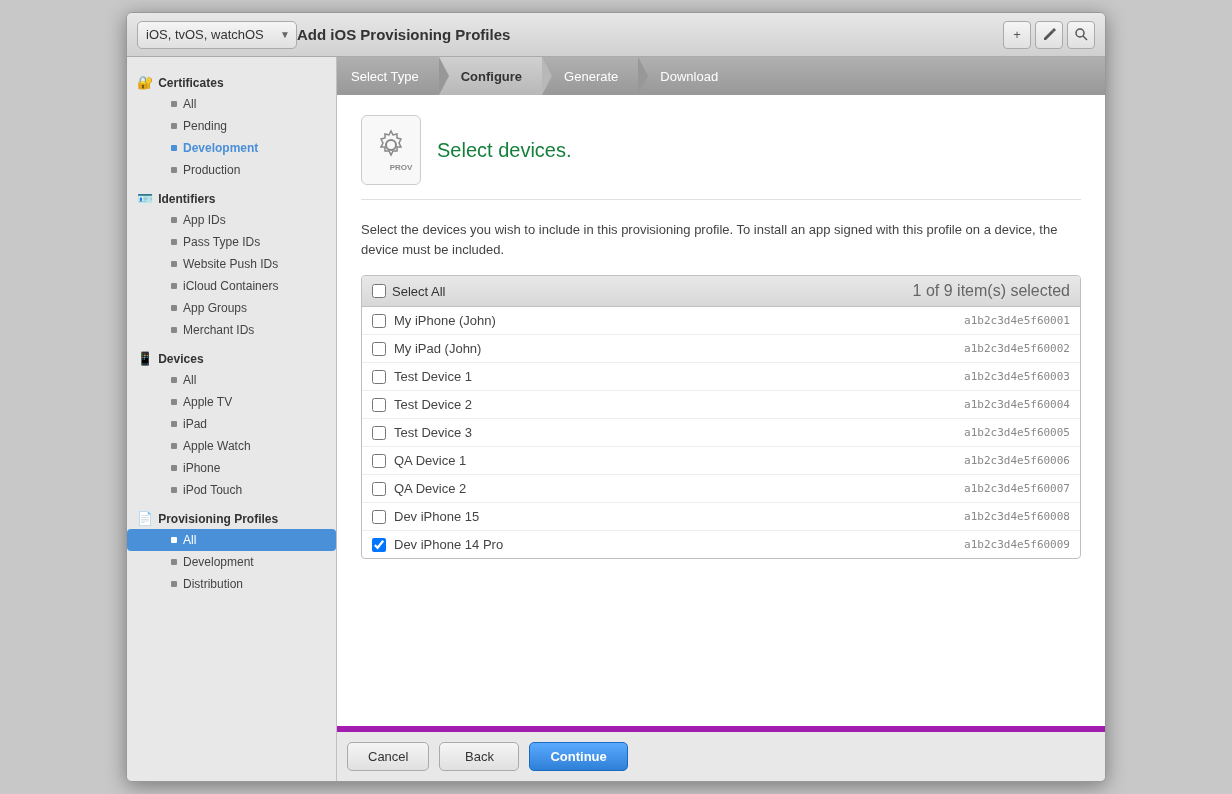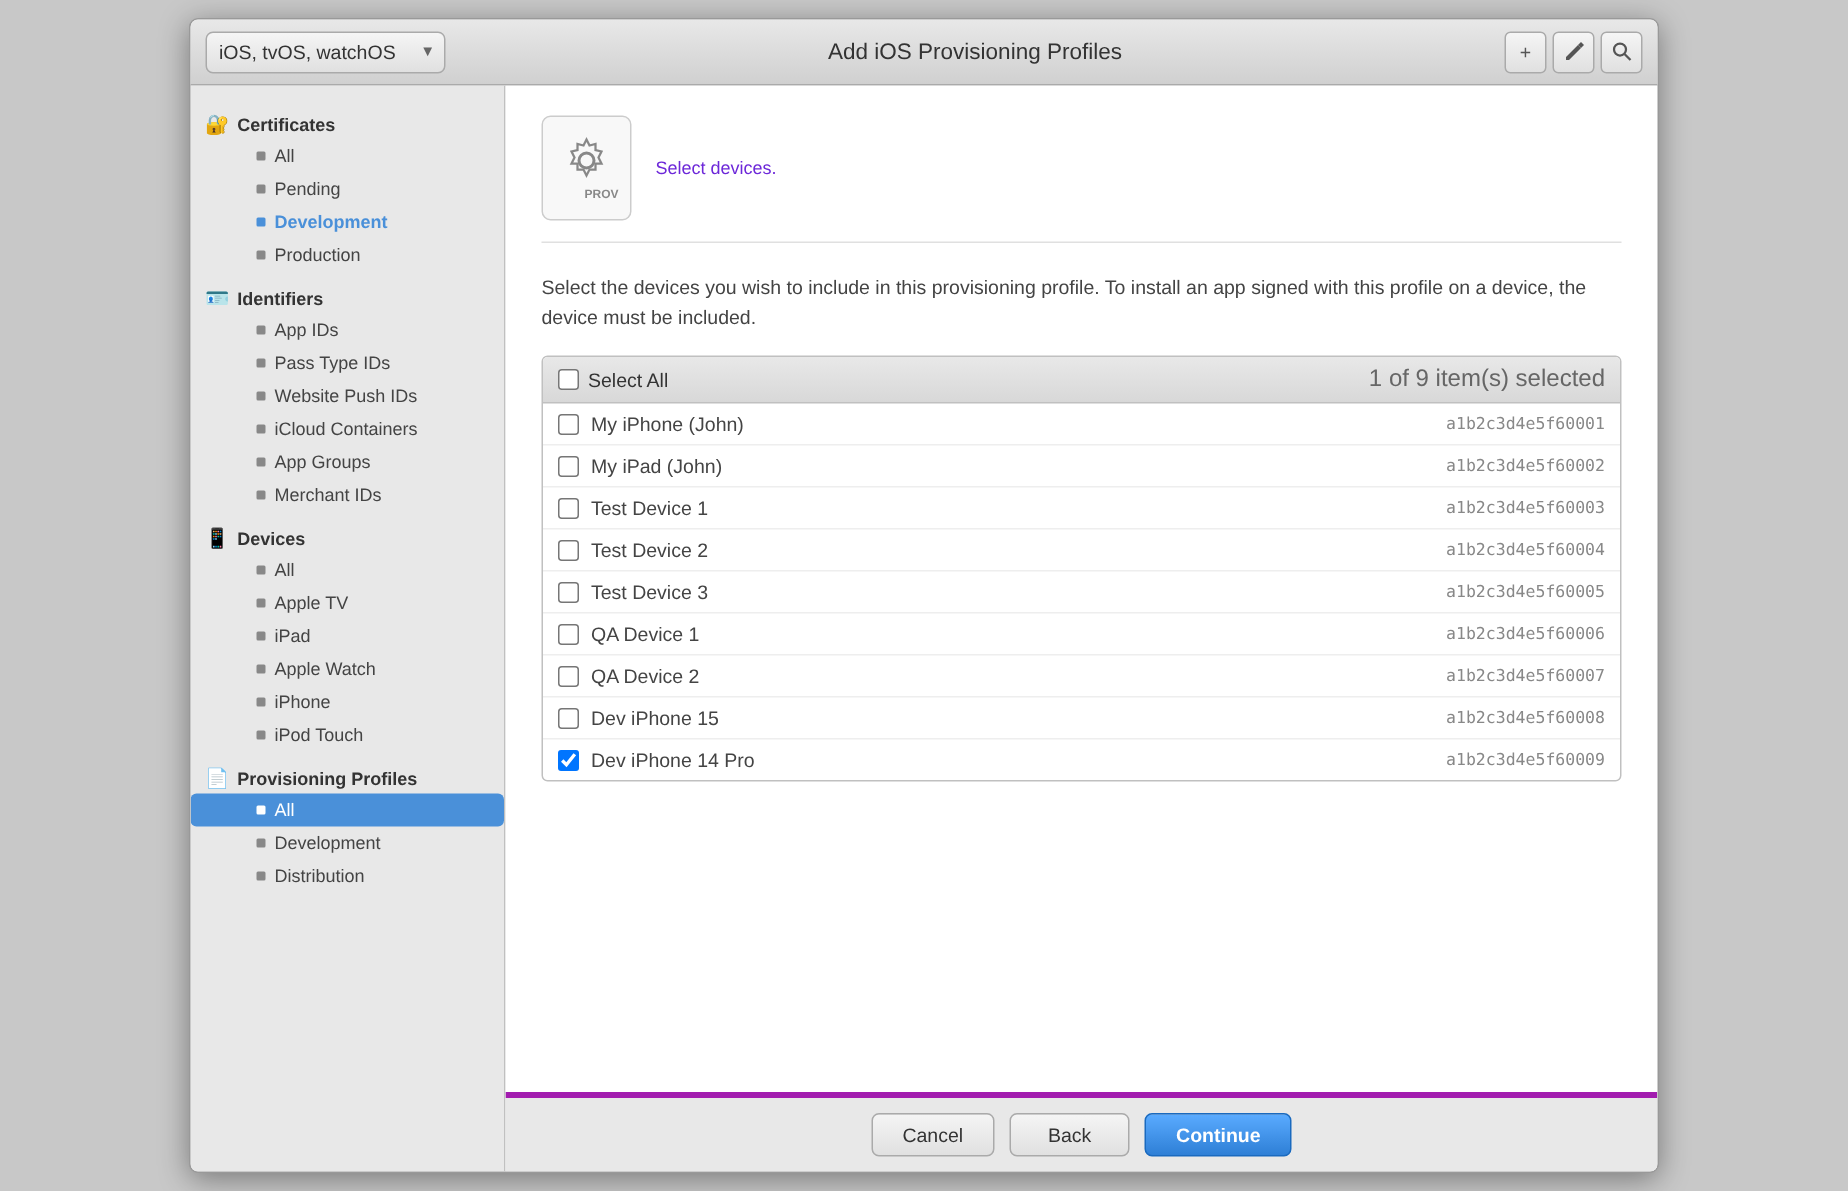--- a/index.html
+++ b/index.html
@@ -57,24 +57,24 @@
       height: 28px;
     }
     .dropdown-arrow {
       position: absolute;
       right: 6px;
       color: #666;
       font-size: 10px;
     }
     .title-text {
       font-size: 15px;
-      font-weight: 400;
+      font-weight: 700;
       color: #333;
       flex: 1;
-      text-align: center;
+      text-align: left;
     }
     .title-bar-right {
       display: flex;
       gap: 4px;
     }
     .title-btn {
       width: 28px;
       height: 28px;
       background: linear-gradient(to bottom, #f5f5f5, #e0e0e0);
       border: 1px solid #aaa;
@@ -221,23 +221,23 @@
       position: relative;
     }
     .prov-icon-label {
       font-size: 8px;
       color: #888;
       margin-top: 2px;
       font-weight: 600;
       margin-left: 20px;
     }
     .page-title {
-      font-size: 12px;
+      font-size: 20px;
       font-weight: 400;
-      color: #6d28d9;
+      color: #15803d;
     }
     .description-text {
       font-size: 13px;
       color: #444;
       line-height: 1.5;
       margin-bottom: 16px;
     }
     
     .device-list-container {
       border: 1px solid #c0c0c0;
@@ -292,24 +292,23 @@
     }
     input[type="checkbox"] {
       width: 14px;
       height: 14px;
       cursor: pointer;
       flex-shrink: 0;
     }
     
     .footer-bar {
       background: #e8e8e8;
-      border-top: 4px solid #a21caf;
-      display: flex;
-      align-items: center;
-      justify-content: center;
+      border-top: 6px solid #a21caf;
+      display: flex;
+      align-items: center;
       gap: 10px;
       padding: 10px;
       flex-shrink: 0;
     }
     .btn {
       padding: 6px 20px;
       border-radius: 5px;
       font-size: 13px;
       cursor: pointer;
       border: 1px solid #aaa;
@@ -452,20 +451,37 @@
         <span class="sidebar-item-text">Development</span>
       </div>
       <div class="sidebar-item">
         <span class="sidebar-bullet"></span>
         <span class="sidebar-item-text">Distribution</span>
       </div>
     </div>
 
     <div class="right-panel">
 
+      <div class="steps-bar">
+        <div class="step">
+          <span>Select Type</span>
+          <div class="step-arrow"></div>
+        </div>
+        <div class="step active" style="padding-left:22px;">
+          <span>Configure</span>
+          <div class="step-arrow" style="border-left-color:#b8b8b8;"></div>
+        </div>
+        <div class="step" style="padding-left:22px;">
+          <span>Generate</span>
+          <div class="step-arrow"></div>
+        </div>
+        <div class="step" style="padding-left:22px;">
+          <span>Download</span>
+        </div>
+      </div>
 
       <div class="content-area">
         <div class="page-header">
           <div class="prov-icon">
             <svg width="32" height="32" viewBox="0 0 32 32">
               <circle cx="16" cy="16" r="5" fill="none" stroke="#888" stroke-width="2"></circle>
               <path d="M16 2 L18 6 L22 5 L22 9 L26 10 L24 14 L26 18 L22 18 L22 22 L18 22 L16 26 L14 22 L10 22 L10 18 L6 18 L8 14 L6 10 L10 9 L10 5 L14 6 Z" fill="none" stroke="#888" stroke-width="1.5"></path>
             </svg>
             <span class="prov-icon-label">PROV</span>
           </div>

